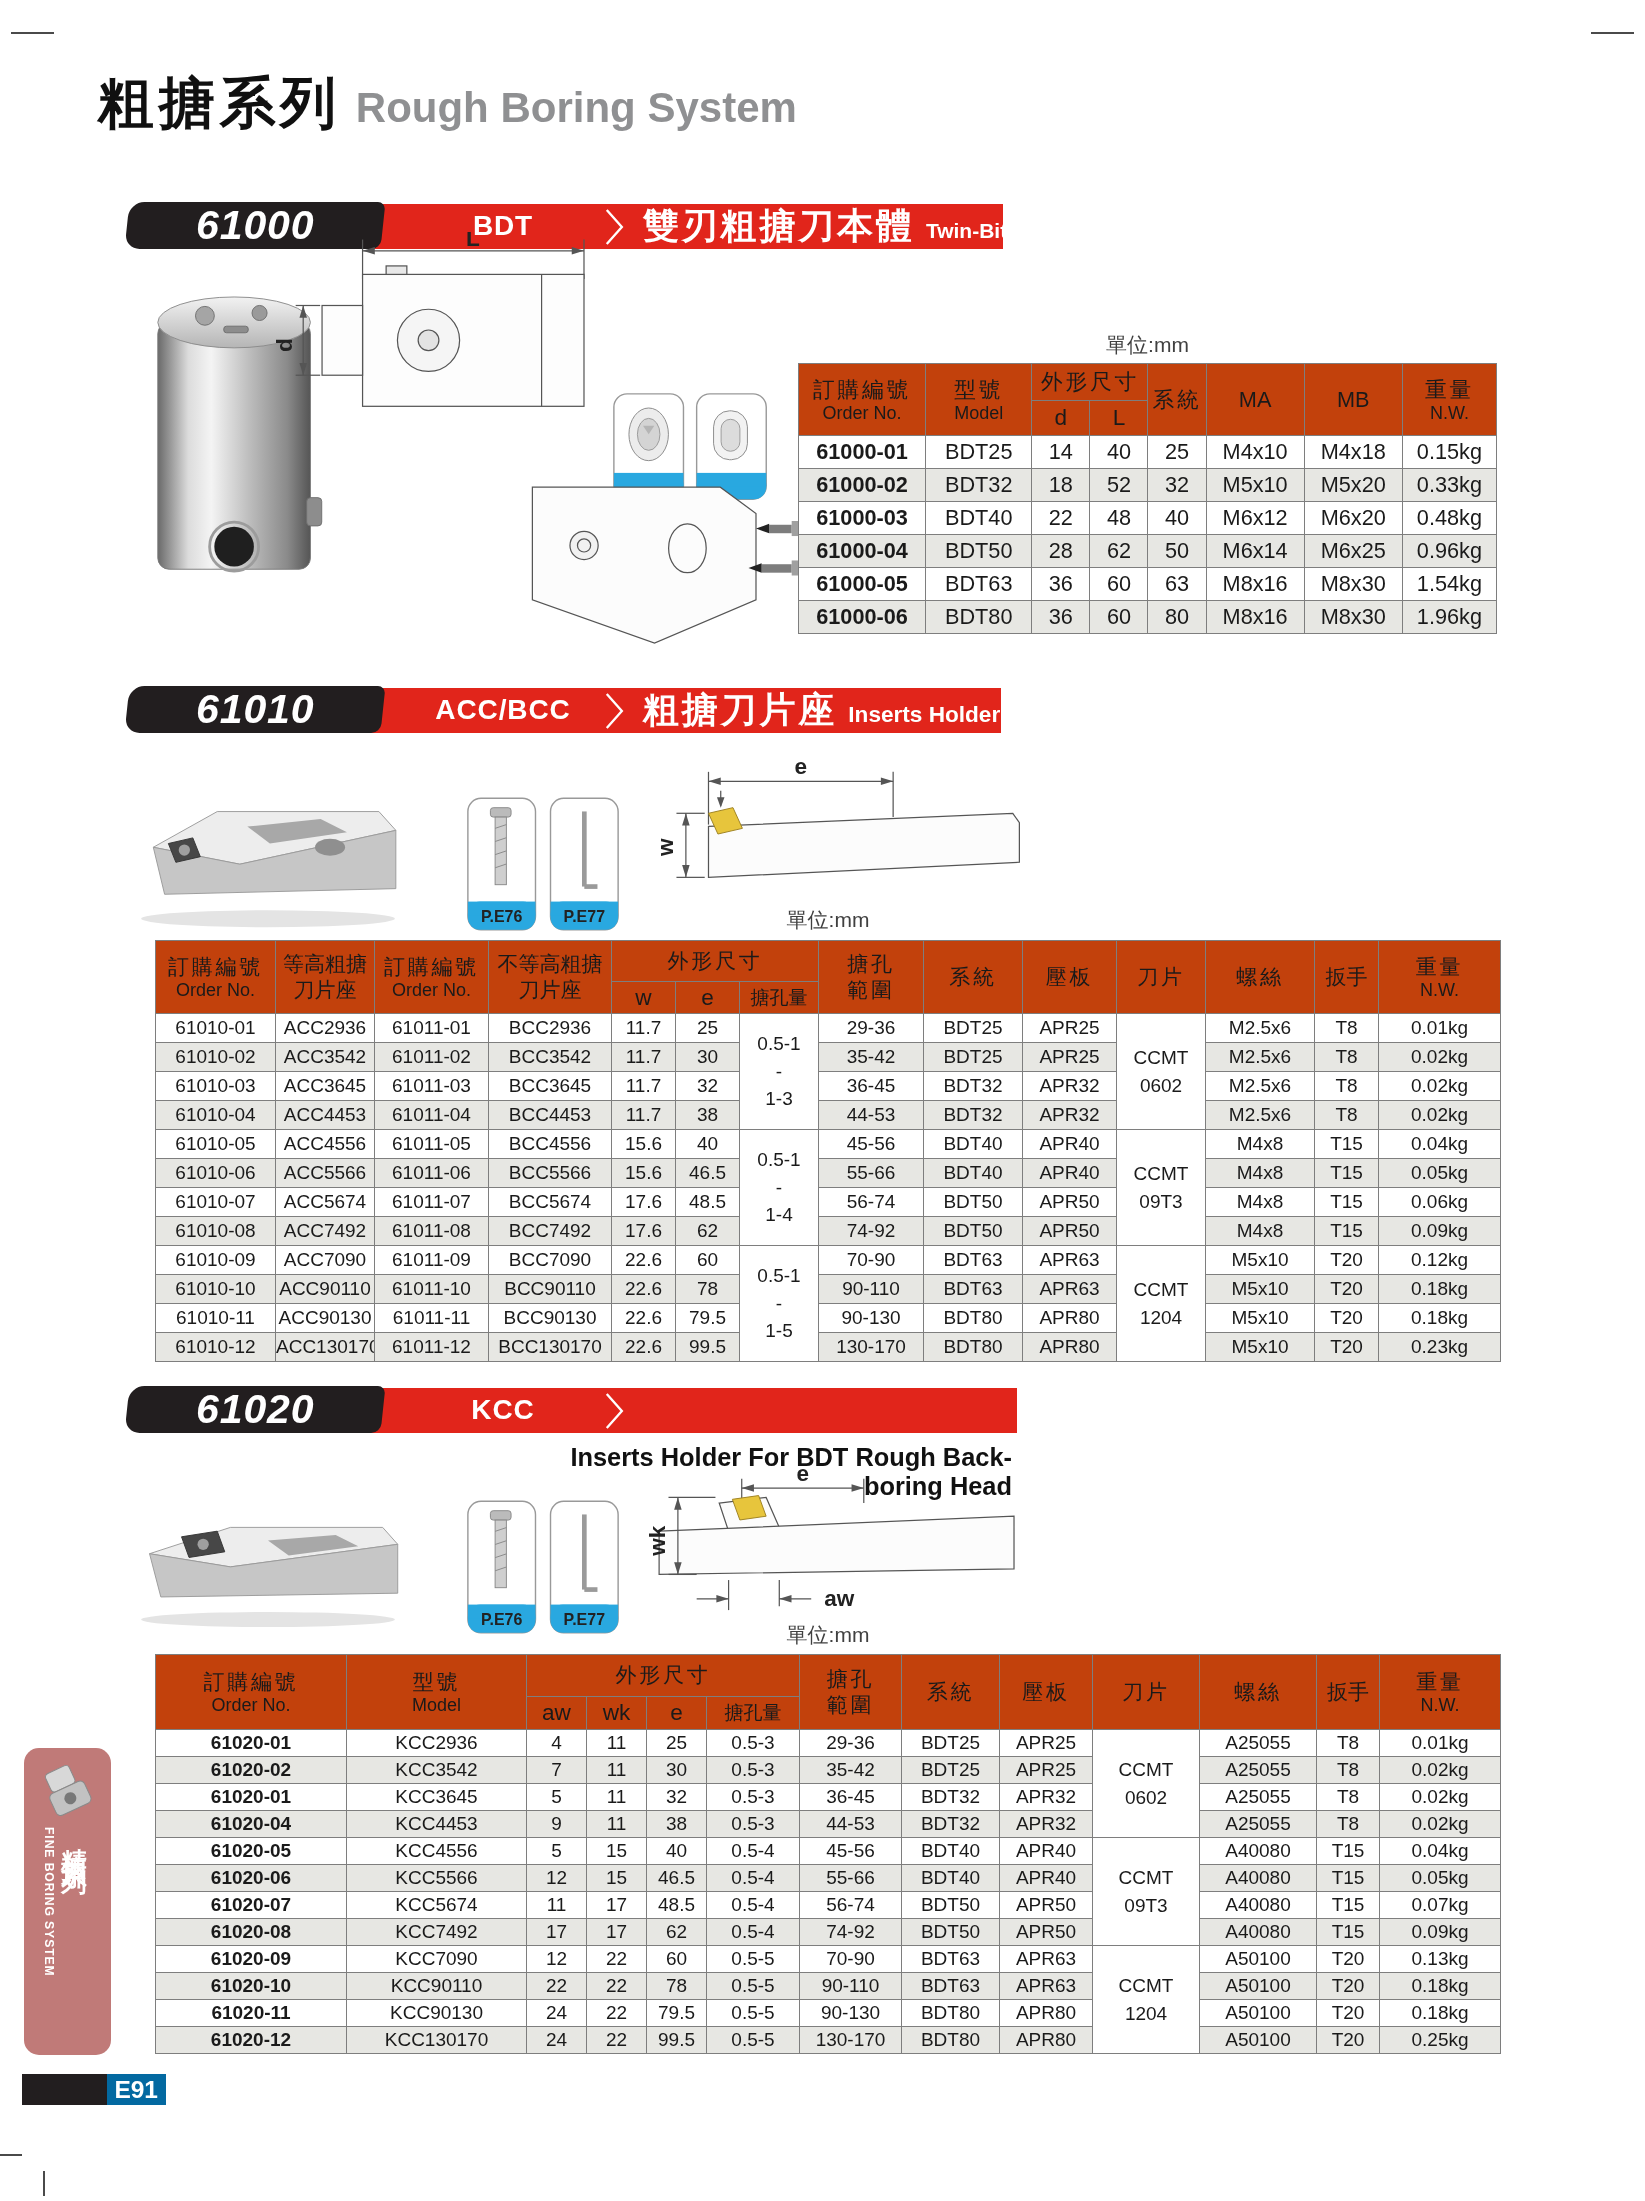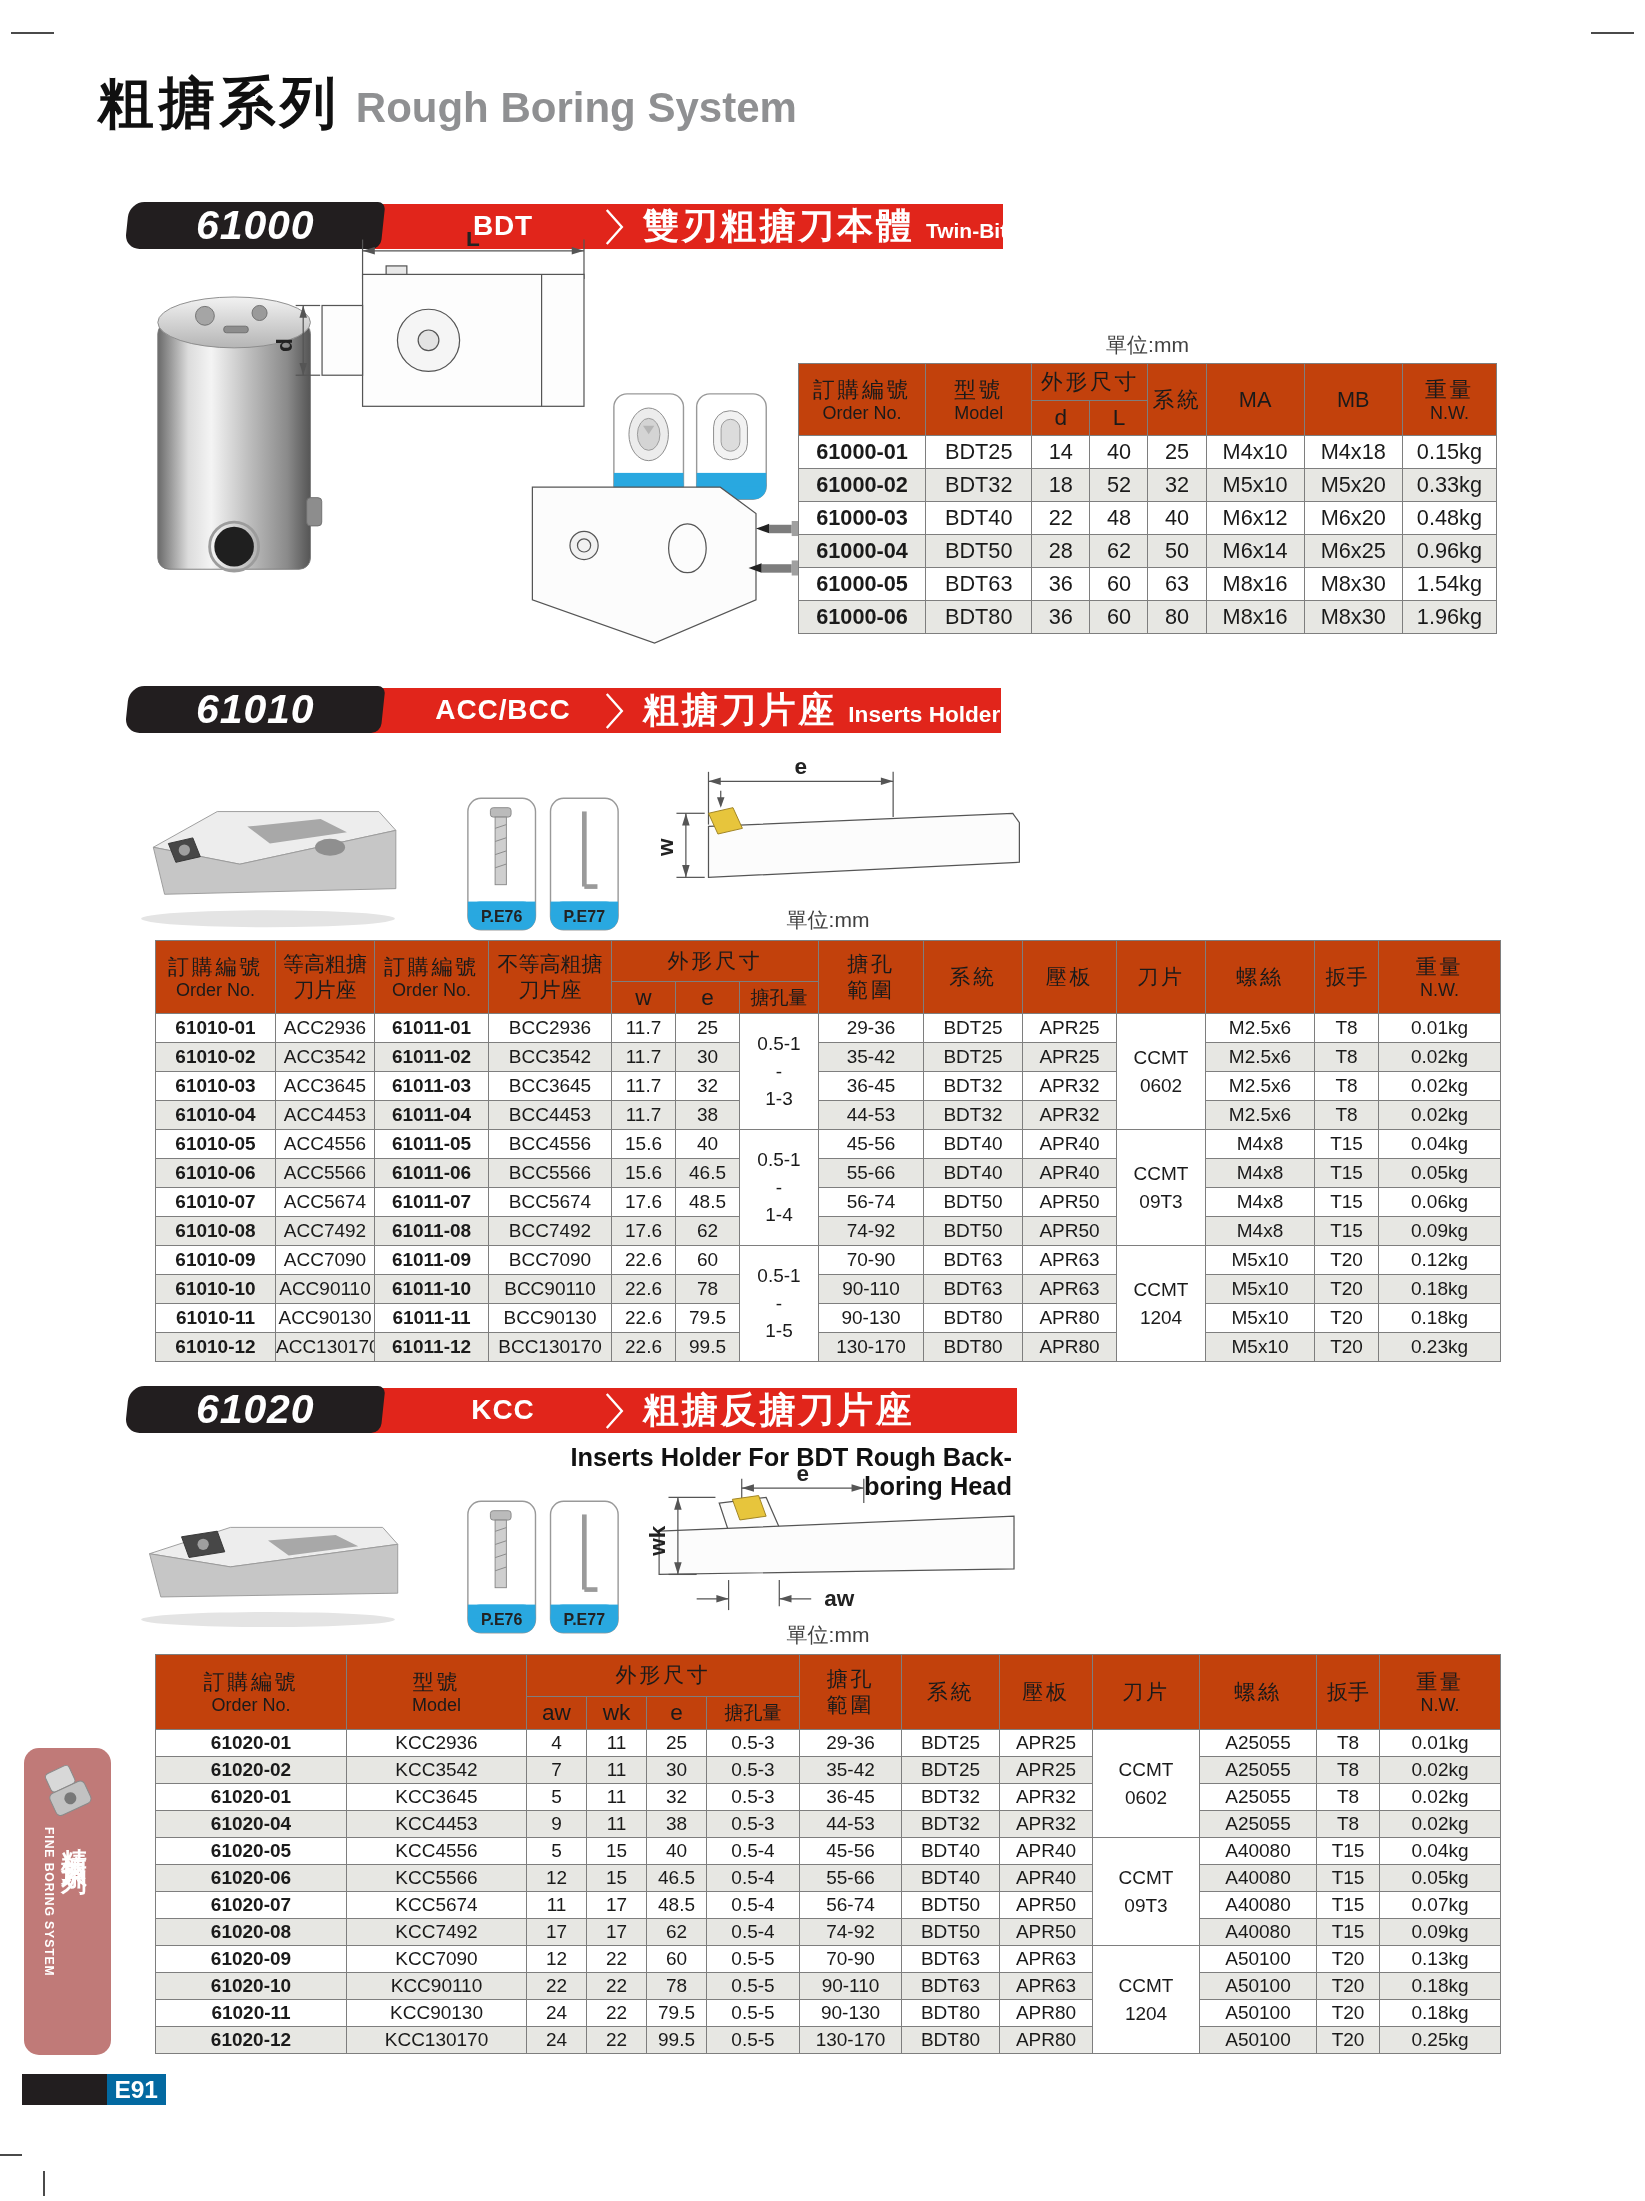--- a/index.html
+++ b/index.html
@@ -47,21 +47,21 @@
   .pre{white-space:pre-line}
   .dim-h{font-size:22.6px;font-weight:bold}
   .bore-h{font-size:19px;letter-spacing:0}
 
   #t61000{position:absolute;left:798px;top:363px;width:699px;font-size:21.7px}
   #t61000 tbody td{height:32px}
   #t61000 tbody td:first-child{font-weight:bold}
 
   #t61010{position:absolute;left:155px;top:940px;width:1346px;font-size:19px}
   #t61010 tbody td{height:28px}
-  #t61010 tbody td:nth-child(1),#t61010 tbody td:nth-child(3){font-weight:bold}
+  #t61010 tbody td:nth-child(1),#t61010 tbody td:nth-child(3){font-weight:normal}
   #t61010 .zh-h{font-size:21px}
 
   #t61020{position:absolute;left:155px;top:1654px;width:1346px;font-size:19px}
   #t61020 tbody td{height:26px}
   #t61020 tbody td:first-child{font-weight:bold}
   #t61020 .zh-h{font-size:21px}
 
   
   .diag text{font-family:"Liberation Sans",sans-serif;fill:#222}
   .dimlbl{font-size:24px;font-weight:bold}
@@ -628,23 +628,20 @@
 
   <div class="banner" style="top:1386px;width:890px">
     <div class="red"></div>
     <div class="tab">
         <span>61020</span>
       </div>
     <div class="code">KCC</div>
     <svg class="chev" width="24.5" height="38" viewBox="0 0 26 40">
       <polyline points="4,2 20,20 4,38" fill="none" stroke="#fff" stroke-width="2.5"></polyline>
     </svg>
-    <div class="btitle">
-      <span class="tzh">粗搪反搪刀片座</span>
-    </div>
   </div>
   <div class="subtitle">Inserts Holder For BDT Rough Back-boring Head</div>
 
   <svg class="abs diag" style="left:127px;top:1499px" width="282" height="132" viewBox="0 0 300 140">
     <ellipse cx="150" cy="128" rx="135" ry="8" fill="#e4e4e4"></ellipse>
     <polygon points="24,58 110,30 272,30 288,48 110,72" fill="#ededed" stroke="#9a9a9a"></polygon>
     <polygon points="24,58 110,72 288,48 288,100 36,104" fill="#c6c6c6" stroke="#9a9a9a"></polygon>
     <polygon points="150,44 222,38 246,50 172,60" fill="#a8a8a8"></polygon>
     <polygon points="58,40 96,34 104,56 66,62" fill="#474747" stroke="#333"></polygon>
     <circle cx="81" cy="48" r="6" fill="#9f9f9f"></circle>

